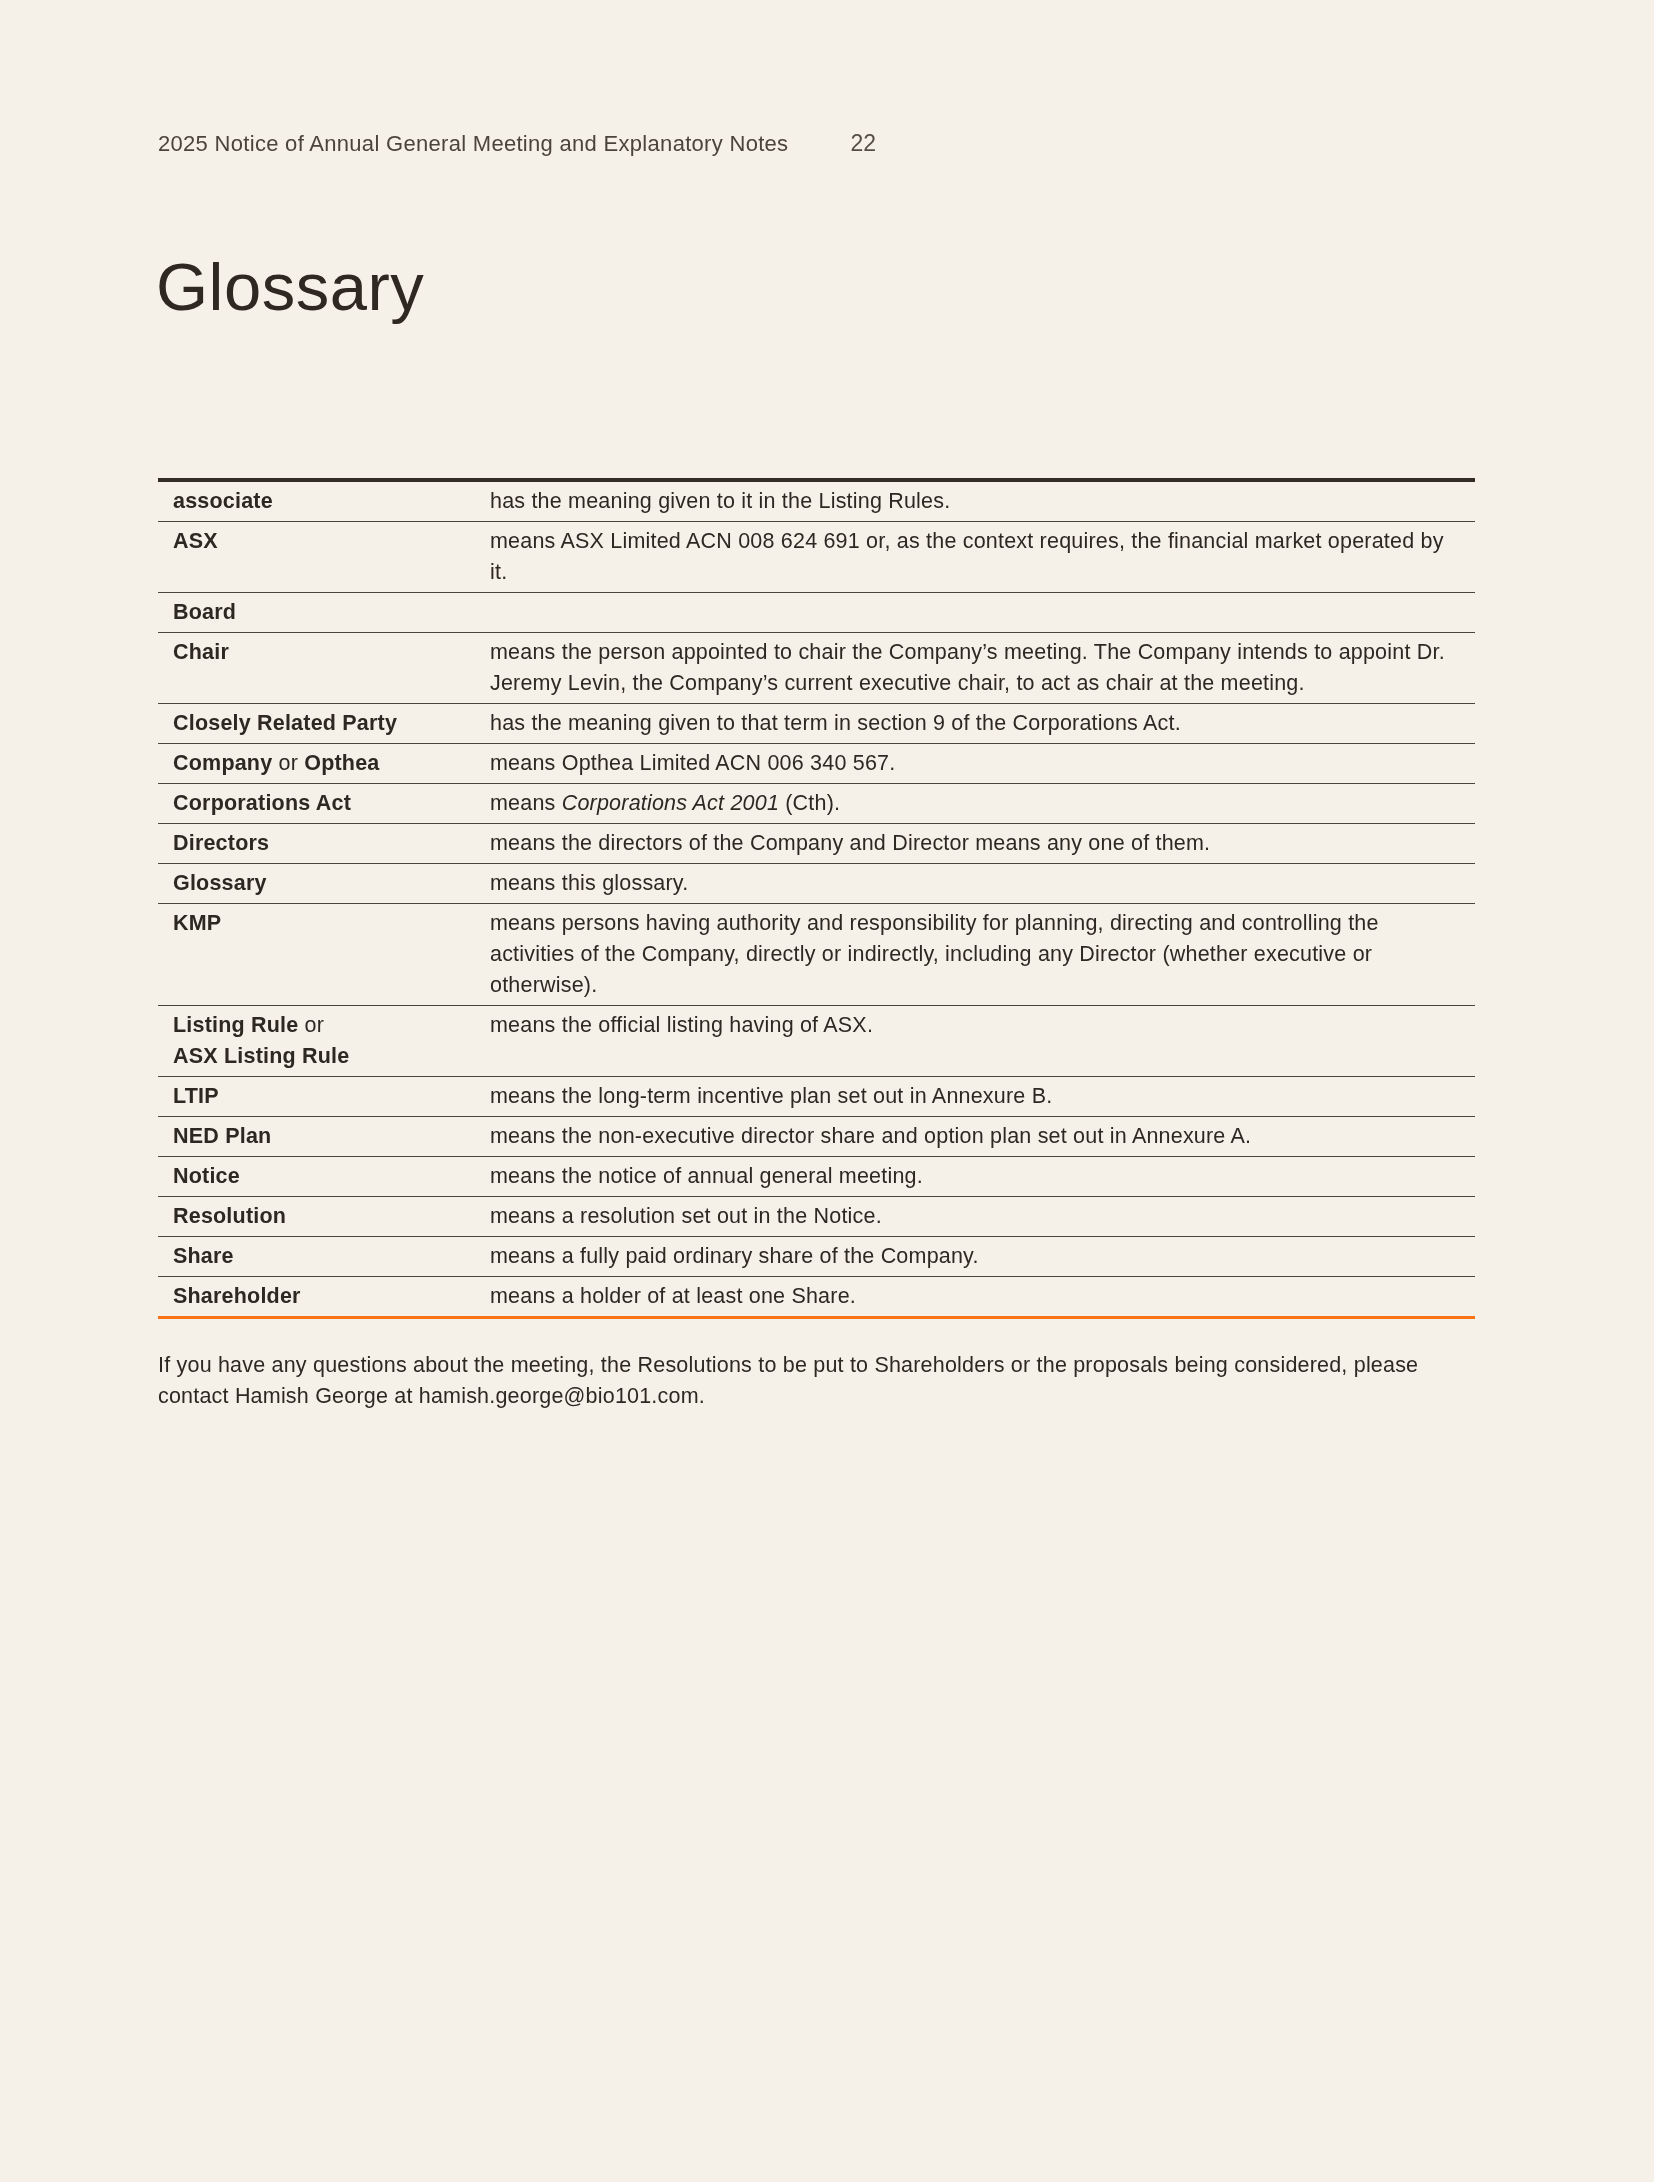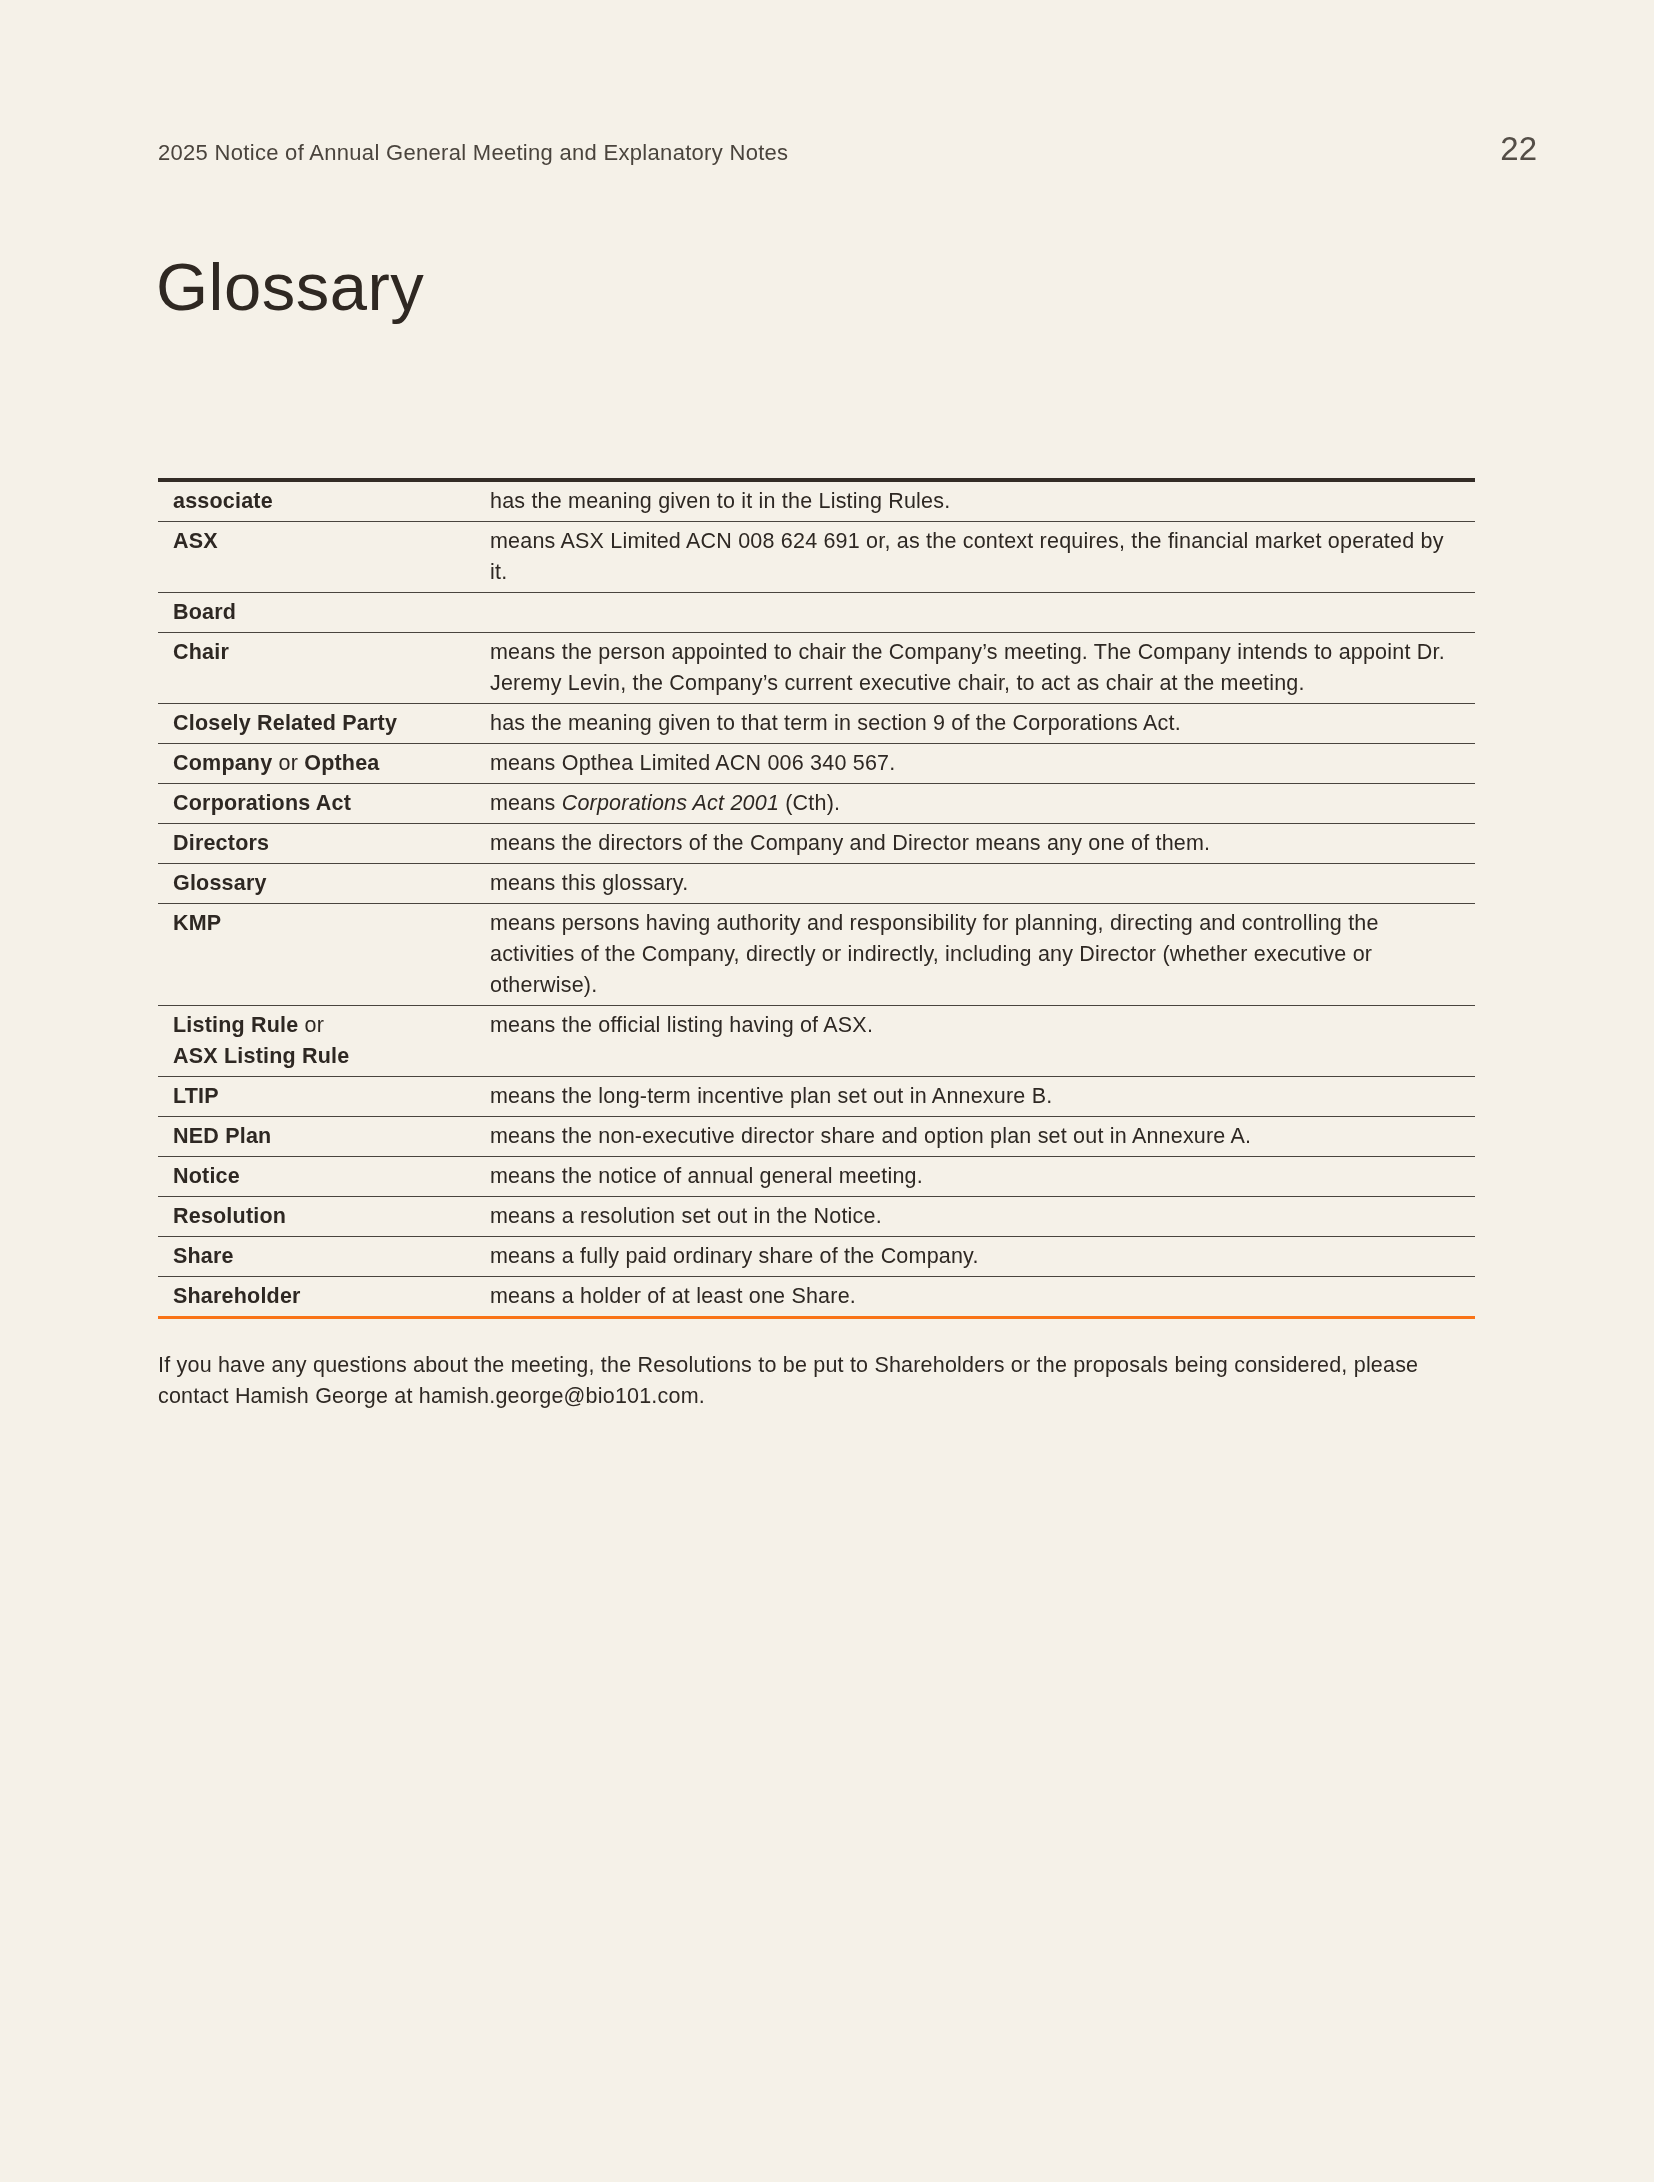--- a/index.html
+++ b/index.html
@@ -14,30 +14,30 @@
     font-family: "Liberation Sans", sans-serif;
     color: #2e2823;
     overflow: hidden;
   }
   .page-header {
     position: absolute;
     top: 130px;
     left: 158px;
     right: 117px;
     display: flex;
-    justify-content: space-between;
+    justify-content: flex-start;
     align-items: baseline;
   }
   .header-title {
     font-size: 22px;
     letter-spacing: 0.3px;
     color: #4a443d;
   }
   .page-number {
-    font-size: 33px;
+    font-size: 23px;
     color: #544e47;
     margin-left: 62px;
   }
   .doc-title {
     position: absolute;
     top: 253px;
     left: 156px;
     margin: 0;
     font-size: 67px;
     line-height: 1;

